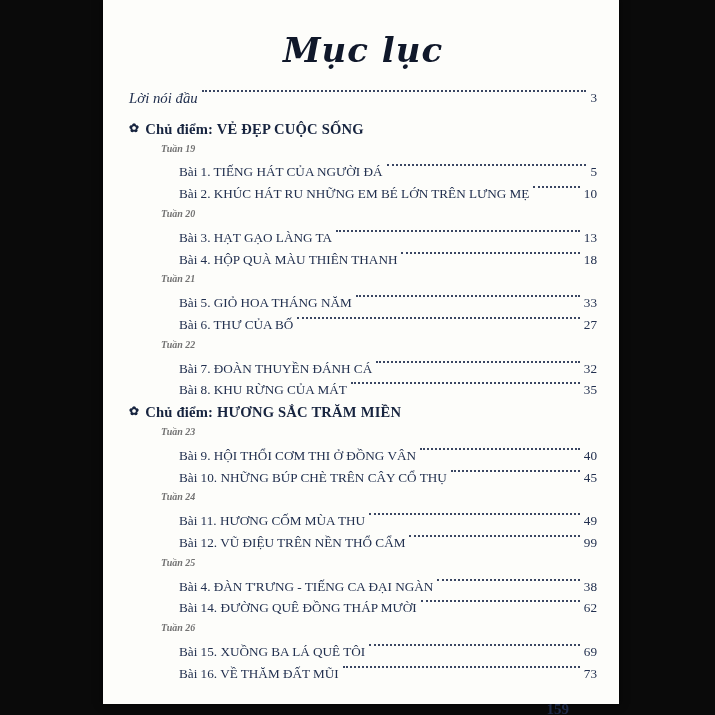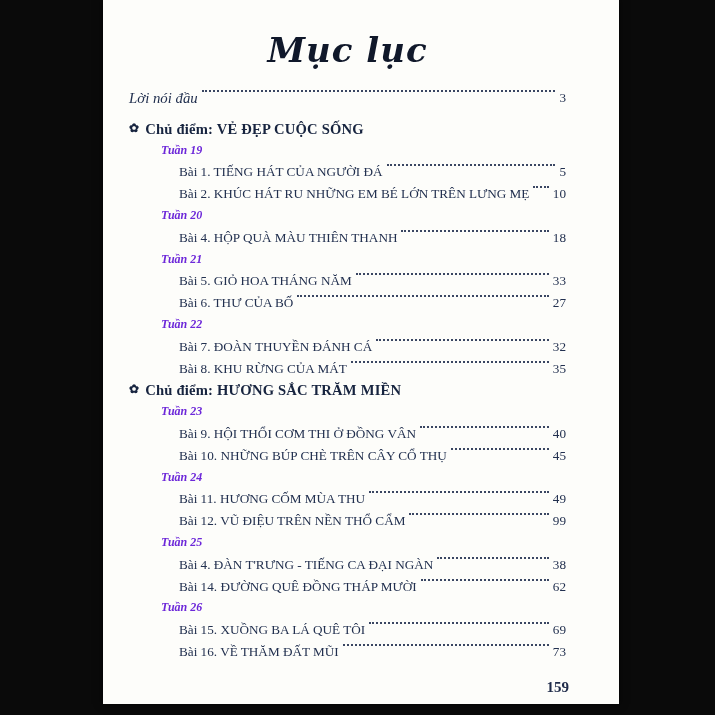--- a/index.html
+++ b/index.html
@@ -11,21 +11,21 @@
   }
   .stage { position: relative; width: 715px; height: 715px; background: #0a0a0a; }
   .book-page {
     position: absolute; left: 103px; top: 0;
     width: 516px; height: 704px;
     background: #fdfdfa;
     box-shadow: 0 0 8px rgba(0,0,0,0.7);
     box-sizing: border-box;
   }
   .content {
-    padding: 26px 53px 0 26px;
+    padding: 26px 22px 0 26px;
     color: #1f2b49;
   }
   .title {
     font-family: "DejaVu Serif", serif;
     font-weight: bold;
     font-style: italic;
     font-size: 34px;
     text-align: center;
     margin: 4px 0 20px 0;
     color: #10182a;
@@ -52,22 +52,22 @@
     font-weight: bold;
     font-size: 14.6px;
     color: #17243f;
     letter-spacing: 0.2px;
   }
   .flower { margin-right: 6px; font-size: 12px; }
   .week {
     font-weight: bold;
     font-style: italic;
     padding-left: 32px;
-    font-size: 12px;
-    color: #6d28d9;
+    font-size: 10px;
+    color: #737373;
   }
   .lesson { padding-left: 50px; }
   .footer {
     text-align: right;
     padding: 13px 50px 0 0;
     font-weight: bold;
     font-size: 15px;
     color: #1f2b49;
   }
 </style>
@@ -98,20 +98,25 @@
         <span class="pg">5</span>
       </div>
       <div class="row lesson">
         <span class="lbl">Bài 2. KHÚC HÁT RU NHỮNG EM BÉ LỚN TRÊN LƯNG MẸ</span>
         <span class="dots"></span>
         <span class="pg">10</span>
       </div>
 
       <div class="row week">Tuần 20</div>
       <div class="row lesson">
+        <span class="lbl">Bài 3. HẠT GẠO LÀNG TA</span>
+        <span class="dots"></span>
+        <span class="pg">13</span>
+      </div>
+      <div class="row lesson">
         <span class="lbl">Bài 4. HỘP QUÀ MÀU THIÊN THANH</span>
         <span class="dots"></span>
         <span class="pg">18</span>
       </div>
 
       <div class="row week">Tuần 21</div>
       <div class="row lesson">
         <span class="lbl">Bài 5. GIỎ HOA THÁNG NĂM</span>
         <span class="dots"></span>
         <span class="pg">33</span>

